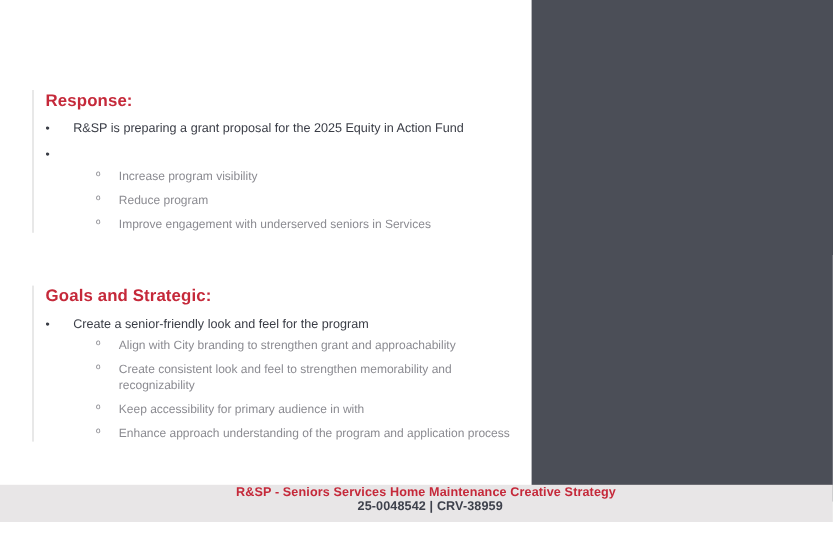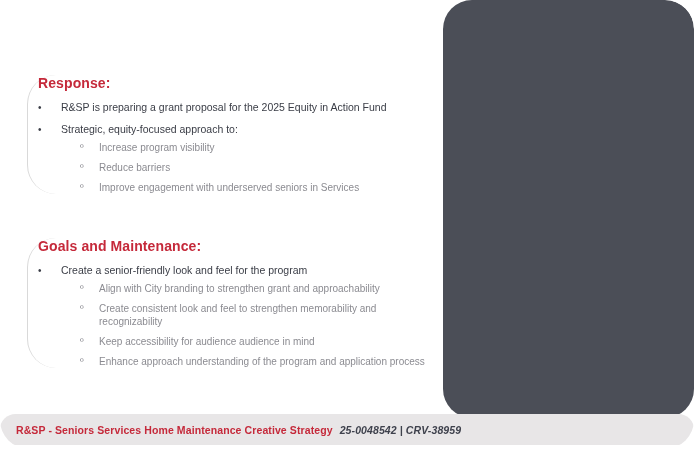--- a/index.html
+++ b/index.html
@@ -1,15 +1,15 @@
 <!DOCTYPE html>
 <html><head>
 <meta charset="utf-8">
 <style>
-  * { margin: 0; padding: 0; box-sizing: border-box; border-radius: 29px; }
+  * { margin: 0; padding: 0; box-sizing: border-box; }
   html, body { width: 694px; height: 449px; }
   body {
     font-family: "Liberation Sans", sans-serif;
     background: #ffffff;
     position: relative;
     overflow: hidden;
   }
   .slide {
     position: absolute;
     left: 0; top: 0;
@@ -64,91 +64,90 @@
   }
   .l2.first { margin-top: 5px; }
   .l2 .marker {
     flex: 0 0 19px;
     font-size: 10px;
     line-height: 13px;
     color: #8b8b91;
   }
   .footer {
     position: absolute;
-    left: 0; top: 414px;
+    left: 0; top: 404px;
     width: 694px; height: 31px;
     background: #e8e6e7;
     display: flex;
     align-items: center;
     padding-left: 16px;
     white-space: pre;
+    flex-direction: column;
   }
   .footer-title {
     font-size: 10.5px;
     font-weight: bold;
     color: #c5293a;
     letter-spacing: 0.1px;
   }
   .footer-ref {
     font-size: 10.5px;
     font-weight: bold;
     color: #3e414c;
     margin-left: 7px;
     letter-spacing: 0.1px;
-    font-style: italic;
   }
 </style>
 </head>
 <body>
 
 <div class="slide">
 
   <div class="side-panel"></div>
 
   <div class="section section-response">
     <div class="section-heading">Response:</div>
     <div class="l1 first">
       <span class="marker">•</span>
       <span>R&amp;SP is preparing a grant proposal for the 2025 Equity in Action Fund</span>
     </div>
     <div class="l1">
       <span class="marker">•</span>
-      <span>Strategic, equity-focused approach to:</span>
     </div>
     <div class="l2 first">
       <span class="marker">º</span>
       <span>Increase program visibility</span>
     </div>
     <div class="l2">
       <span class="marker">º</span>
-      <span>Reduce barriers</span>
+      <span>Reduce program</span>
     </div>
     <div class="l2">
       <span class="marker">º</span>
       <span>Improve engagement with underserved seniors in Services</span>
     </div>
   </div>
 
   <div class="section section-goals">
-    <div class="section-heading">Goals and Maintenance:</div>
+    <div class="section-heading">Goals and Strategic:</div>
     <div class="l1 first">
       <span class="marker">•</span>
       <span>Create a senior-friendly look and feel for the program</span>
     </div>
     <div class="l2 first">
       <span class="marker">º</span>
       <span>Align with City branding to strengthen grant and approachability</span>
     </div>
     <div class="l2">
       <span class="marker">º</span>
       <span>Create consistent look and feel to strengthen memorability and recognizability</span>
     </div>
     <div class="l2">
       <span class="marker">º</span>
-      <span>Keep accessibility for audience audience in mind</span>
+      <span>Keep accessibility for primary audience in with</span>
     </div>
     <div class="l2">
       <span class="marker">º</span>
       <span>Enhance approach understanding of the program and application process</span>
     </div>
   </div>
 
   <div class="footer">
     <span class="footer-title">R&amp;SP - Seniors Services Home Maintenance Creative Strategy</span>
     <span class="footer-ref">25-0048542 | CRV-38959</span>

